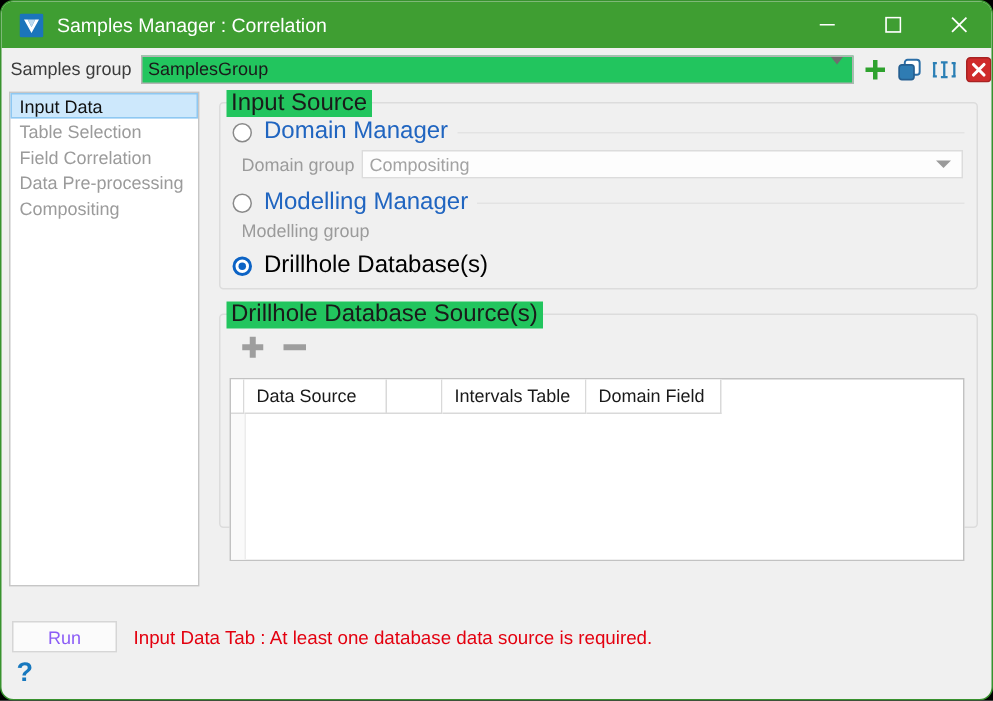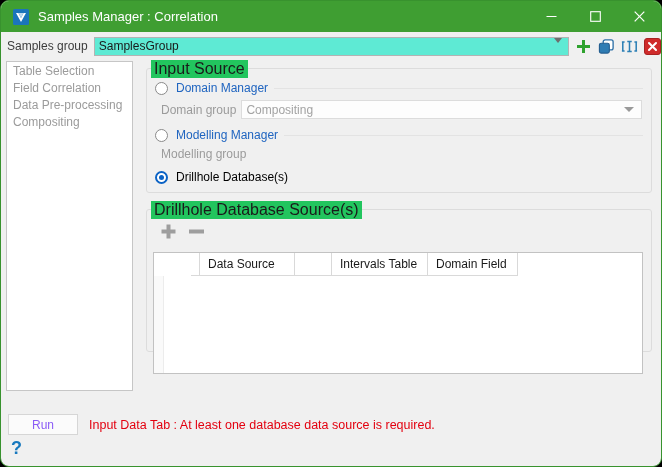--- a/index.html
+++ b/index.html
@@ -9,55 +9,55 @@
   
   .titlebar{position:absolute;left:0;top:0;right:0;height:31px;background:#3f9e32;display:flex;align-items:center;}
   .app-icon{width:16px;height:16px;margin-left:12px;flex:0 0 auto;}
   .title-text{color:#fff;font-size:13px;margin-left:9px;flex:1 1 auto;white-space:nowrap;}
   .caption-btn{width:44px;height:31px;display:flex;align-items:center;justify-content:center;flex:0 0 auto;}
   .caption-btn svg{display:block;}
 
   
   .toolbar{position:absolute;left:0;top:31px;right:0;height:28px;display:flex;align-items:center;}
   .toolbar-label{font-size:12px;color:#3c3c3c;margin-left:6px;white-space:nowrap;}
-  .combo{position:relative;margin-left:6px;width:483px;height:19px;background:#5eead4;border:1px solid #b3b3b3;box-sizing:border-box;display:flex;gap:38px;}
+  .combo{position:relative;margin-left:6px;width:483px;height:19px;background:#22c55e;border:1px solid #b3b3b3;box-sizing:border-box;display:flex;gap:38px;}
   .combo input{border:none;outline:none;font:12px "Liberation Sans",sans-serif;color:#1a1a1a;flex:1;padding:0 0 0 4px;background:transparent;}
   .combo .arrow{width:0;height:0;border-left:4px solid transparent;border-right:4px solid transparent;border-top:5px solid #6e6e6e;margin-right:6px;}
   .tb-icon{width:17px;height:17px;margin-left:6px;display:flex;align-items:center;justify-content:center;}
 
   
   .sidebar{position:absolute;left:5px;top:60px;width:127px;height:330px;background:#fff;border:1px solid #c6c6c6;box-sizing:border-box;}
   .side-item{height:17px;line-height:17px;font-size:12px;padding-left:5px;color:#9b9b9b;border:1px solid transparent;box-sizing:border-box;white-space:nowrap;overflow:hidden;}
   .side-item.selected{background:#cde8fc;border-color:#8ec8f2;color:#111;}
 
   
   .groupbox{position:absolute;border:1px solid #dcdcdc;border-radius:3px;background:#f0f0f0;box-sizing:border-box;}
   .gb-legend{position:absolute;top:-9px;left:4px;background:#22c55e;padding:0 3px;font-size:16px;color:#1a1a1a;white-space:nowrap;}
   #gb-input{left:145px;top:67px;width:506px;height:125px;}
   #gb-drill{left:145px;top:208px;width:506px;height:143px;}
 
   .radio-row{display:flex;align-items:center;margin:0 8px 0 8px;height:20px;}
   .radio{width:13px;height:13px;border-radius:50%;background:#fff;border:1px solid #8a8a8a;box-sizing:border-box;position:relative;flex:0 0 auto;}
   .radio.checked{border:2px solid #0c63c5;}
   .radio.checked::after{content:"";position:absolute;left:50%;top:50%;width:5px;height:5px;margin:-2.5px 0 0 -2.5px;border-radius:50%;background:#0c63c5;}
-  .radio-label{font-size:12px;margin-left:8px;white-space:nowrap;}
+  .radio-label{font-size:16px;margin-left:8px;white-space:nowrap;}
   .radio-label.link{color:#2065c0;}
   .sep-line{flex:1;height:1px;background:#e3e3e3;margin-left:6px;}
 
   .sub-row{display:flex;align-items:center;margin:2px 9px 6px 14px;}
   .sub-label{font-size:12px;color:#9b9b9b;white-space:nowrap;margin-right:5px;}
   .dd{flex:1;height:19px;background:#fdfdfd;border:1px solid #dcdcdc;box-sizing:border-box;display:flex;align-items:center;}
   .dd .dd-val{font-size:12px;color:#a3a3a3;padding-left:4px;flex:1;white-space:nowrap;overflow:hidden;}
   .dd .arrow{width:0;height:0;border-left:5px solid transparent;border-right:5px solid transparent;border-top:5px solid #9a9a9a;margin-right:7px;}
 
   
   .pm-row{display:flex;align-items:center;margin:12px 0 0 12px;gap:10px;height:18px;}
   .pm-btn{display:flex;align-items:center;justify-content:center;}
 
-  .grid{position:absolute;left:6px;top:42px;width:490px;height:122px;background:#fff;border:1px solid #c2c2c2;box-sizing:border-box;padding-left:37px;}
+  .grid{position:absolute;left:6px;top:42px;width:490px;height:122px;background:#fff;border:1px solid #c2c2c2;box-sizing:border-box;}
   .grid-header{display:flex;height:23px;}
   .hcell{border-right:1px solid #d9d9d9;border-bottom:1px solid #d9d9d9;background:#fff;font-size:12px;color:#1a1a1a;display:flex;align-items:center;padding-left:8px;box-sizing:border-box;white-space:nowrap;overflow:hidden;}
   .hcell.gutter{width:9px;padding:0;}
   .hcell.c1{width:95px;}
   .hcell.c2{width:37px;}
   .hcell.c3{width:96px;}
   .hcell.c4{width:90px;}
   .grid-body{position:absolute;left:0;top:23px;bottom:0;right:0;background:#fff;}
   .grid-body .gutter-col{position:absolute;left:0;top:0;bottom:0;width:9px;background:#fafafa;border-right:1px solid #ececec;}
 
@@ -127,20 +127,21 @@
     </span>
     <span class="tb-icon">
       <svg width="17" height="17" viewBox="0 0 17 17">
           <rect x="0.5" y="0.5" width="16" height="16" rx="2.5" fill="#cf2b2b" stroke="#a82222"></rect>
           <path d="M5 5l7 7M12 5l-7 7" stroke="#fff" stroke-width="2.1" stroke-linecap="round"></path>
         </svg>
     </span>
   </div>
 
   <div class="sidebar">
+    <div class="side-item selected">Input Data</div>
     <div class="side-item">Table Selection</div>
     <div class="side-item">Field Correlation</div>
     <div class="side-item">Data Pre-processing</div>
     <div class="side-item">Compositing</div>
   </div>
 
   <div class="groupbox" id="gb-input">
     <span class="gb-legend">Input Source</span>
 
     <div class="radio-row" style="margin-top:9px;">

